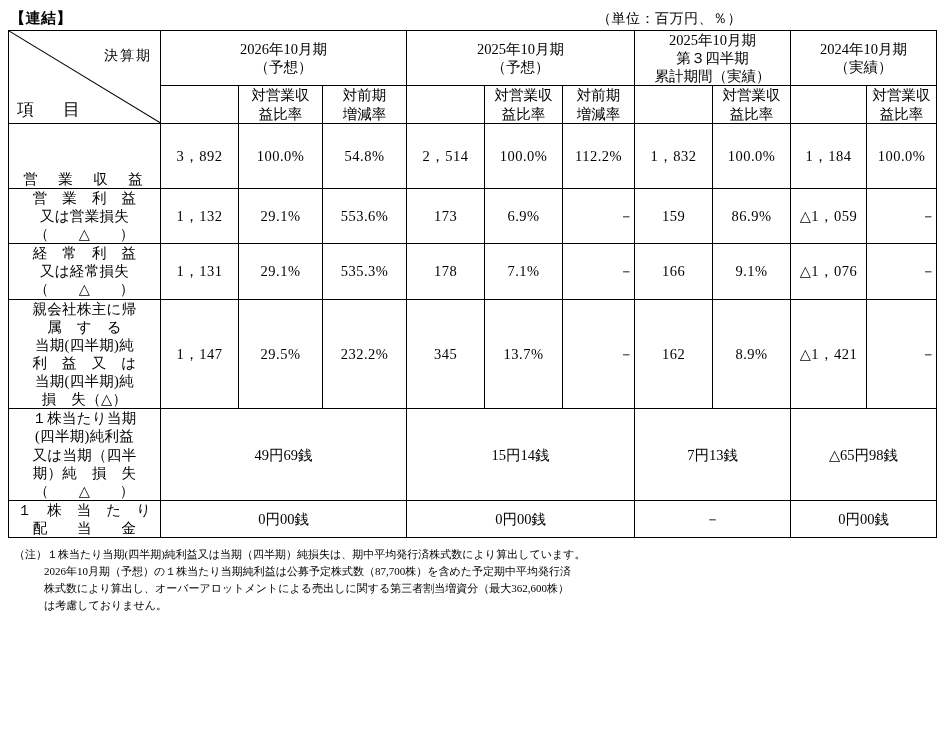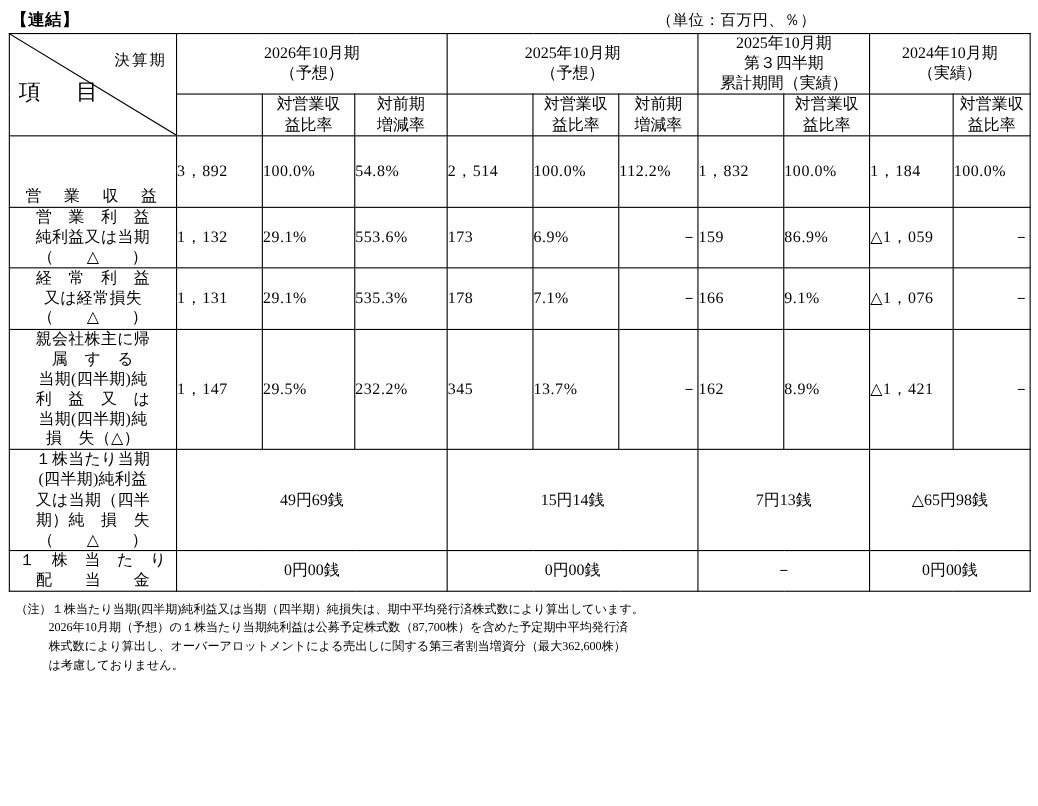--- a/index.html
+++ b/index.html
@@ -50,21 +50,21 @@
   }
   table.fin td, table.fin th {
     border: 1px solid #000;
     padding: 0;
     font-weight: normal;
     vertical-align: middle;
     font-size: 14.5px;
     line-height: 1.25;
   }
   .num {
-    text-align: left;
+    text-align: center;
     padding: 2px 6px 2px 3px;
     letter-spacing: 0.5px;
     white-space: nowrap;
   }
   .hdr-period {
     text-align: center;
     font-size: 14.5px;
     line-height: 1.3;
     padding: 3px 2px;
   }
@@ -90,22 +90,22 @@
   .corner .lbl-top {
     position: absolute;
     right: 8px;
     top: 16px;
     font-size: 14px;
     letter-spacing: 2px;
   }
   .corner .lbl-bot {
     position: absolute;
     left: 8px;
-    bottom: 26px;
-    font-size: 20px;
+    bottom: 2px;
+    font-size: 17px;
     letter-spacing: 6px;
     text-align: right;
   }
   
   .item {
     text-align: left;
     font-size: 14.5px;
     line-height: 1.45;
     padding: 3px 6px;
     letter-spacing: 0.3px;
@@ -234,21 +234,21 @@
       <td class="num">112.2%</td>
       <td class="num">1，832</td>
       <td class="num">100.0%</td>
       <td class="num">1，184</td>
       <td class="num">100.0%</td>
     </tr>
 
     <tr>
       <td class="item">
         <span class="ctr-line">営　業　利　益</span>
-        <span class="ctr-line">純利益又は当期</span>
+        <span class="ctr-line">又は営業損失</span>
         <span class="ctr-line">（　　△　　）</span>
       </td>
       <td class="num">1，132</td>
       <td class="num">29.1%</td>
       <td class="num">553.6%</td>
       <td class="num">173</td>
       <td class="num">6.9%</td>
       <td class="num dash">－</td>
       <td class="num">159</td>
       <td class="num">86.9%</td>

